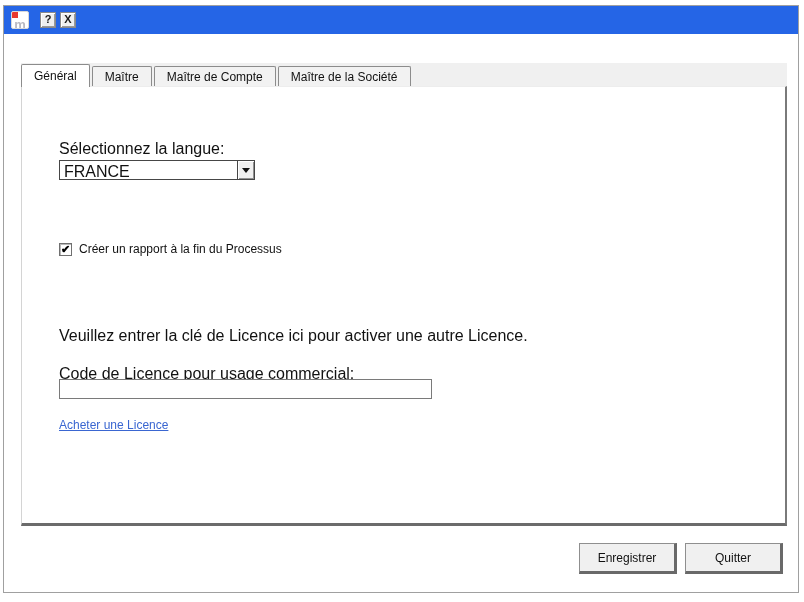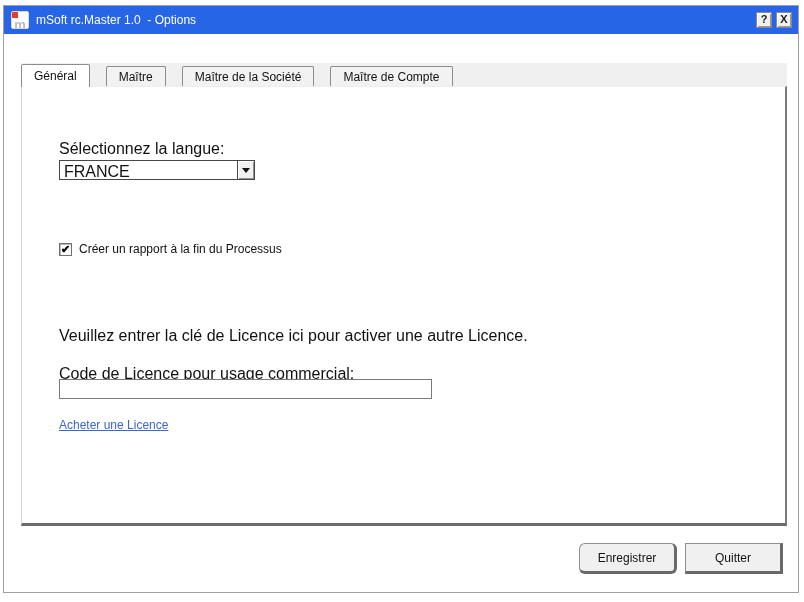--- a/index.html
+++ b/index.html
@@ -35,21 +35,21 @@
   }
 
   
   .tab-strip {
     position:absolute; left:17px; top:57px; width:766px; height:23px;
     background:#f0f0f0; display:flex; align-items:flex-end;
   }
   .tab {
     background:#f2f2f2; border:1px solid #8c8c8c; border-bottom:none;
     height:20px; padding:3px 12px 0 12px; font-size:12px; color:#111;
-    margin-right:16px; border-radius:2px 2px 0 0; white-space:nowrap;
+    margin-right:2px; border-radius:2px 2px 0 0; white-space:nowrap;
   }
   .tab.active {
     background:#ffffff; height:23px; padding-top:4px; margin-bottom:-1px;
     position:relative; z-index:2;
   }
 
   .tab-panel {
     position:absolute; left:17px; top:80px; width:766px; height:440px;
     background:#ffffff;
     border-top:1px solid #ededed; border-left:1px solid #d4d4d4;
@@ -97,43 +97,42 @@
   }
 
   
   .btn {
     position:absolute; top:537px; width:98px; height:31px;
     background:#f0f0f0; font-size:12px; color:#111; text-align:center;
     border:1px solid #8f8f8f; border-right:3px solid #696969; border-bottom:3px solid #696969;
     font-family:"Liberation Sans", sans-serif; cursor:default;
     display:flex; align-items:center; justify-content:center;
   }
-  .btn.save { left:575px;border-radius:6px; }
+  .btn.save { left:575px; }
   .btn.quit { left:681px; }
 </style>
 </head>
 <body>
 
 <div class="window">
 
   <div class="titlebar">
     <div class="app-icon">
       <div class="corner"></div>
       <div class="letter">m</div>
     </div>
-    <div class="title-text">mSoft rc.Master 1.0  - Options</div>
     <div class="sys-btn">?</div>
     <div class="sys-btn">X</div>
   </div>
 
   <div class="tab-strip">
     <div class="tab active">Général</div>
     <div class="tab">Maître</div>
+    <div class="tab">Maître de Compte</div>
     <div class="tab">Maître de la Société</div>
-    <div class="tab">Maître de Compte</div>
   </div>
 
   <div class="tab-panel">
 
     <div class="label" style="left:37px; top:53px;">Sélectionnez la langue:</div>
 
     <div class="combo">
       <div class="combo-value">FRANCE</div>
       <div class="combo-btn">
         <div class="arrow-down"></div>

